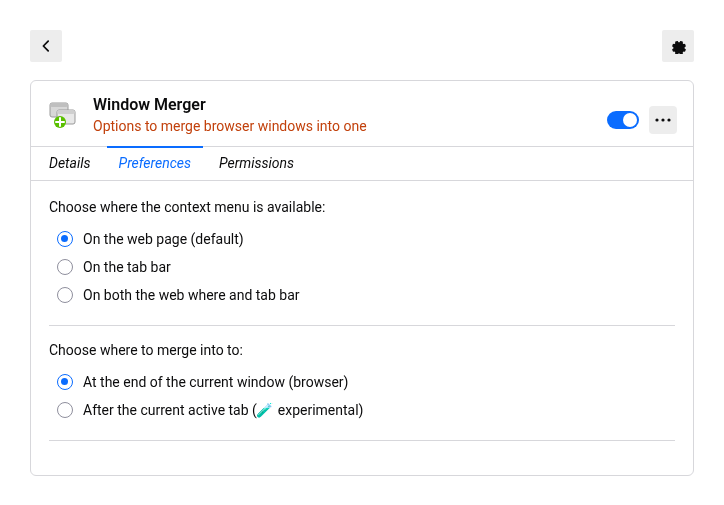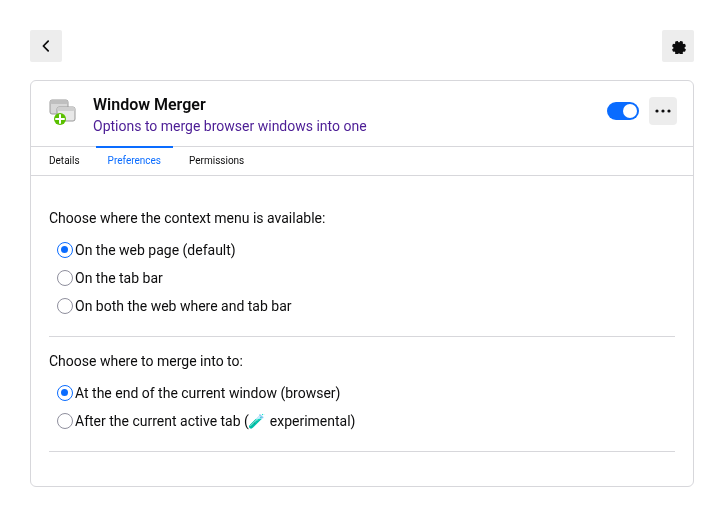--- a/index.html
+++ b/index.html
@@ -29,67 +29,68 @@
   }
   .icon-btn svg { display: block; }
   .card {
     margin: 0 30px 10px 30px;
     border: 1px solid #d7d7db;
     border-radius: 6px;
     background: #fff;
   }
   .card-header {
     display: flex;
-    align-items: flex-start;
+    align-items: flex-end;
     padding: 14px 16px 12px 16px;
     gap: 12px;
   }
   .ext-icon { width: 34px; height: 34px; flex: 0 0 34px; margin-top: 2px; }
   .ext-title-wrap { flex: 1; }
   .ext-title { font-size: 16px; font-weight: 600; line-height: 1.3; }
-  .ext-subtitle { font-size: 14px; color: #4c1d95; margin-top: 2px; }
+  .ext-subtitle { font-size: 14px; color: #c2410c; margin-top: 2px; }
   .header-actions { display: flex; align-items: center; gap: 10px; margin-top: 2px; }
   .toggle {
     width: 32px; height: 18px; border-radius: 9px; background: #0a6cff; position: relative;
   }
   .toggle::after {
     content: ""; position: absolute; right: 2px; top: 2px; width: 14px; height: 14px;
     background: #fff; border-radius: 50%;
   }
   .more-btn {
     width: 28px; height: 28px; background: #ededed; border-radius: 4px;
     display: flex; align-items: center; justify-content: center; cursor: pointer;
   }
   .tabs {
     display: flex;
     border-top: 1px solid #d7d7db;
     border-bottom: 1px solid #d7d7db;
     padding: 0 4px;
   }
   .tab {
     padding: 8px 14px 9px 14px;
-    font-size: 10px;
+    font-size: 14px;
     color: #0c0c0d;
     cursor: pointer;
     position: relative;
+    font-style: italic;
   }
   .tab.active {
     color: #0a6cff;
     text-align: center;
   }
   .tab.active::after {
     content: "";
     position: absolute;
     left: 2px; right: 2px; top: -1px; height: 2px;
     background: #0a6cff;
   }
   .content { padding: 18px 18px 18px 18px; }
-  .section-label { font-size: 14px; margin-bottom: 10px; margin-top: 16px; }
+  .section-label { font-size: 14px; margin-bottom: 10px; }
   .radio-row {
-    display: flex; gap: 2px;
+    display: flex; gap: 10px;
     padding: 6px 0 6px 8px;
     font-size: 14px;
   }
   .radio {
     width: 16px; height: 16px; border-radius: 50%;
     border: 1.5px solid #8f8f9d; background: #fff; flex: 0 0 16px;
     position: relative;
   }
   .radio.checked { border-color: #0a6cff; }
   .radio.checked::after {

